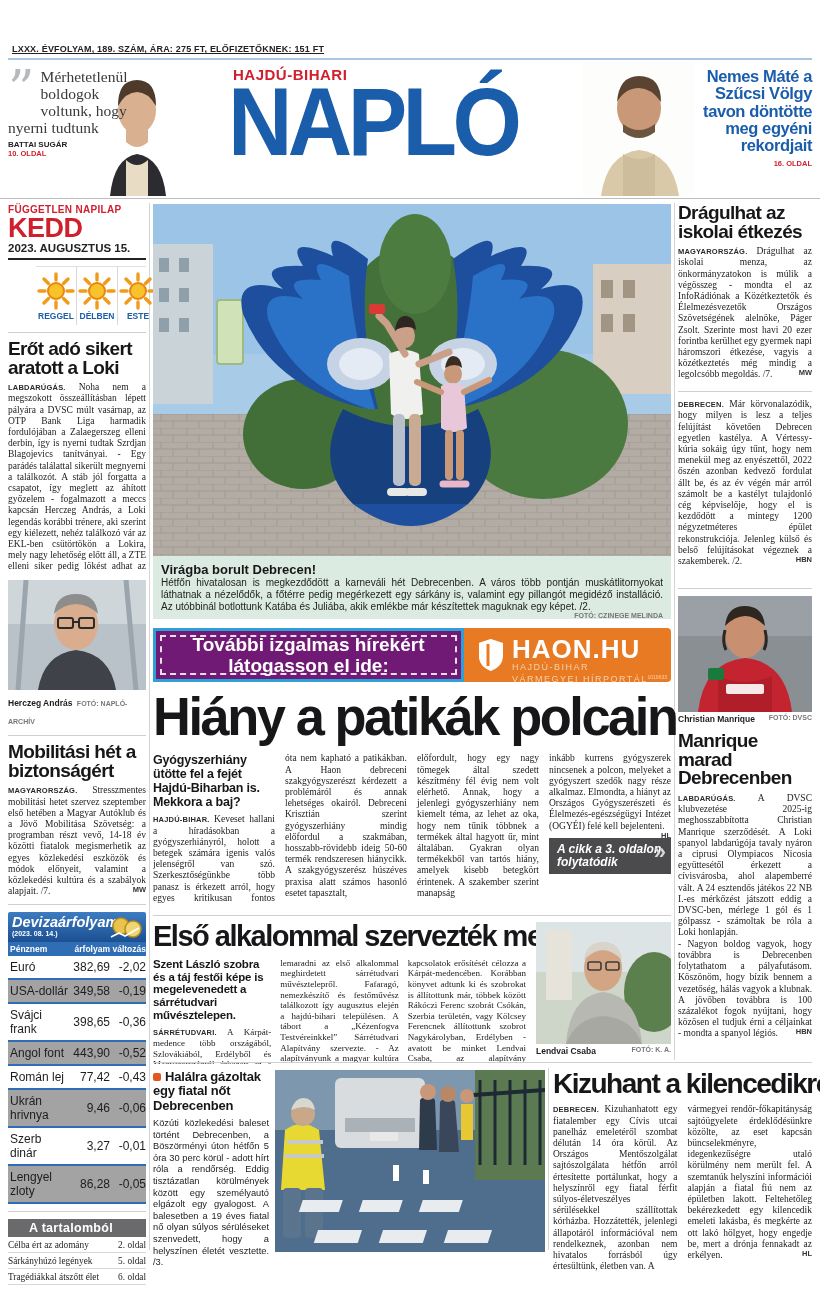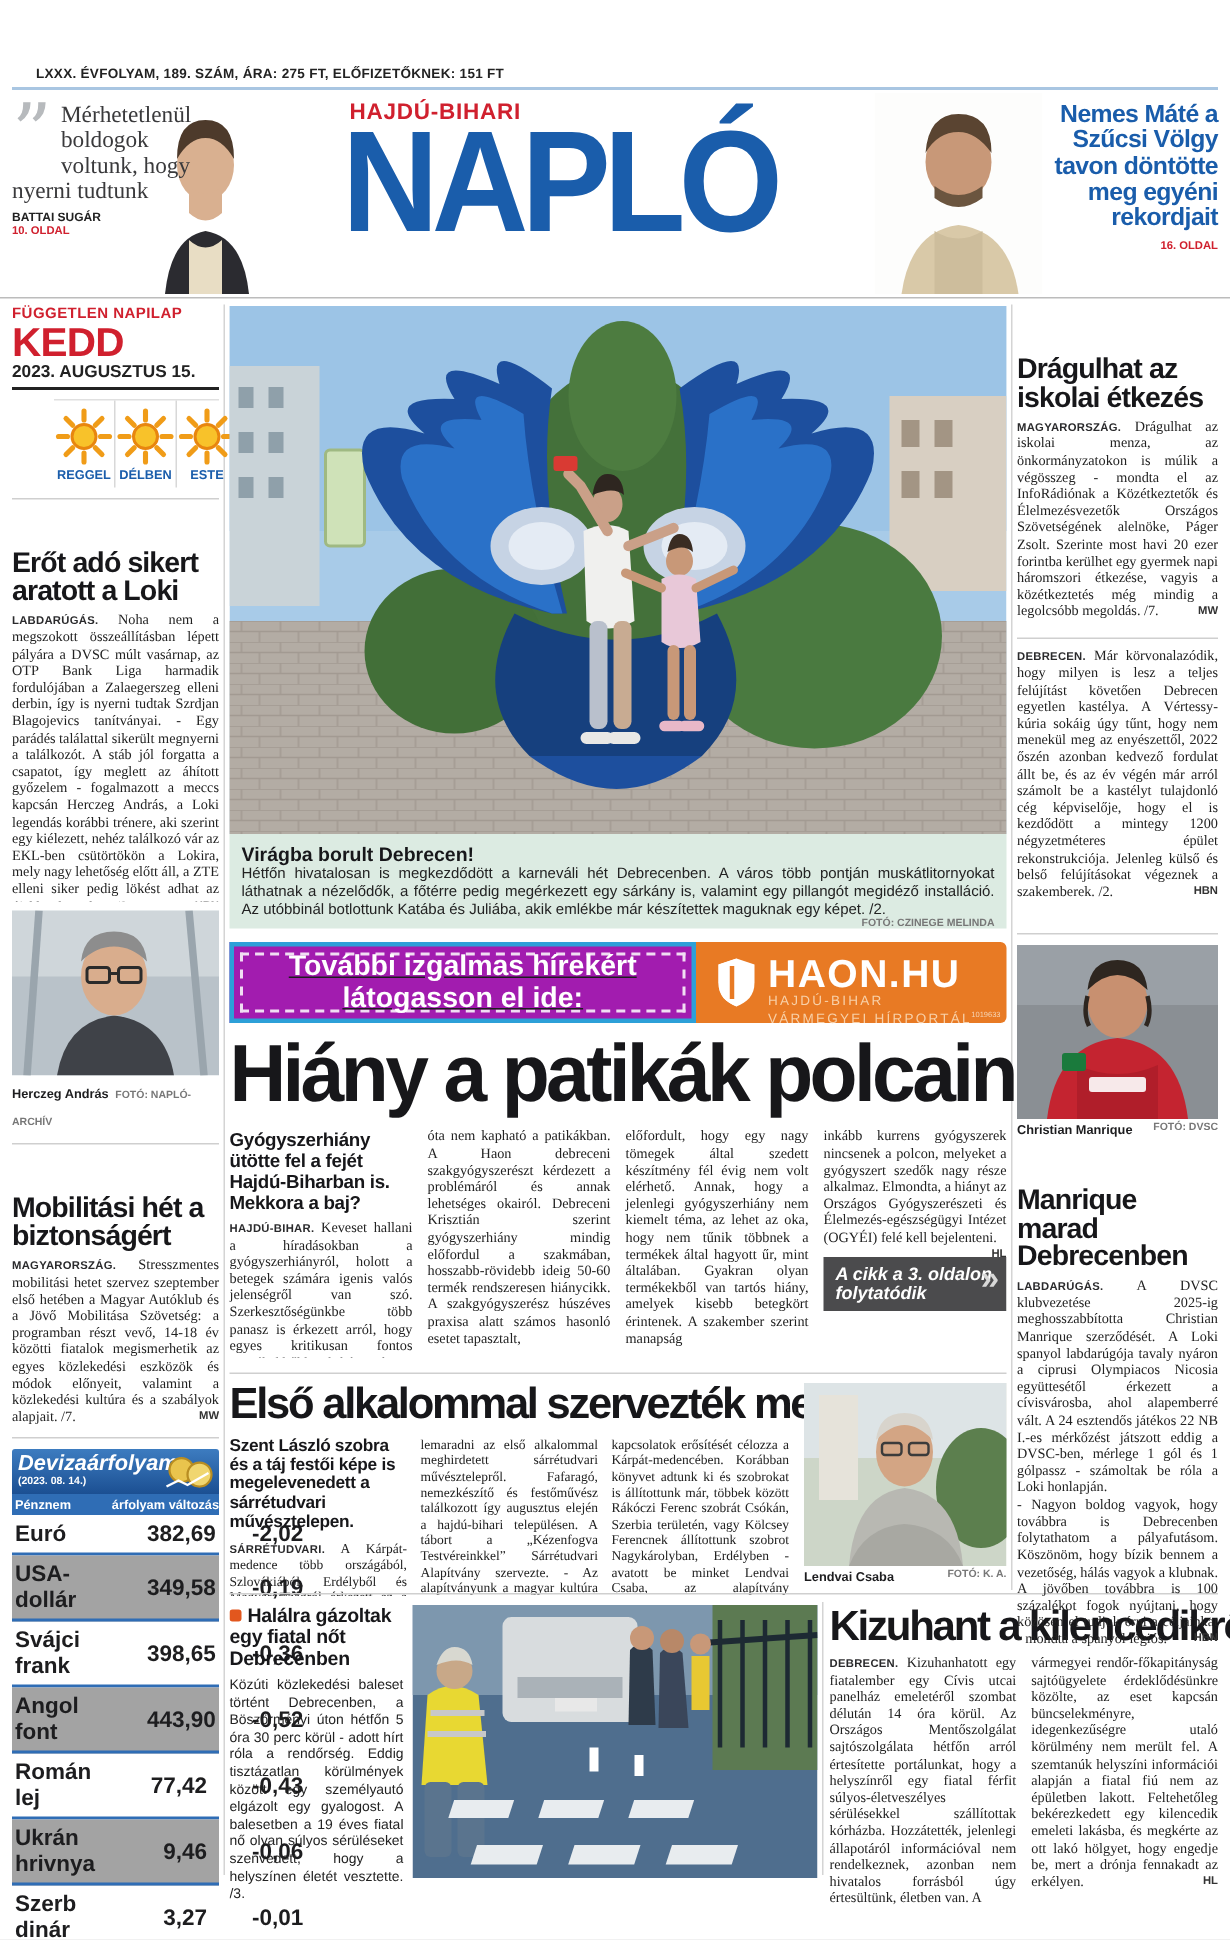--- a/index.html
+++ b/index.html
@@ -23,37 +23,37 @@
   .quote-text{font-family:"Liberation Serif",serif;font-size:15.5px;color:#3a3a3c;line-height:1.1;}
   .teaser-right{font-size:16.5px;font-weight:bold;color:#1a5dab;line-height:1.05;text-align:right;letter-spacing:-0.4px;}
   .oldal{font-size:7.5px;font-weight:bold;color:#d0202e;}
   
   .tagline{font-size:10px;font-weight:900;color:#d0202e;letter-spacing:.3px;}
   .day{font-size:27px;font-weight:900;color:#d0202e;letter-spacing:-0.5px;line-height:1;}
   .date{font-size:11.5px;font-weight:900;color:#222;border-bottom:2px solid #222;padding-bottom:4px;}
   .temp{font-size:30px;font-weight:900;color:#1a5dab;letter-spacing:-1px;}
   .forecast{font-size:8.5px;font-weight:bold;color:#222;line-height:1.15;}
   .suntime{font-size:8.5px;font-weight:bold;color:#1a5dab;text-align:center;}
-  .rail-h{font-size:19px;margin-top:34px;}
+  .rail-h{font-size:19px;}
   .currency-head{background:linear-gradient(#3d7cc0,#1b4f92);color:#fff;position:relative;height:30px;border-radius:2px 2px 0 0;}
   .currency-title{font-size:14.5px;font-weight:900;font-style:italic;padding:2px 0 0 4px;}
   .currency-date{font-size:7px;font-weight:bold;padding-left:4px;}
   .cur-grid{display:grid;grid-template-columns:60px 42px 36px;align-items:center;}
   .cur-header{background:#2f6db5;color:#fff;font-size:8.5px;font-weight:bold;padding:2px 0 2px 2px;}
-  .cur-row{font-size:15px;font-weight:bold;color:#1d1d1f;border-bottom:2px solid #2f6db5;padding:4px 0 4px 2px;gap:28px;}
+  .cur-row{font-size:12px;font-weight:normal;color:#1d1d1f;border-bottom:2px solid #2f6db5;padding:4px 0 4px 2px;}
   .cur-row.alt{background:#a3a3a3;}
   .num{text-align:right;padding-right:2px;}
   .contents-head{background:#6a6a6c;color:#fff;font-weight:900;font-size:12.5px;padding:2px 21px;letter-spacing:.3px;}
   .contents-row{display:flex;justify-content:space-between;font-family:"Liberation Serif",serif;font-size:9.3px;border-bottom:1px solid #d8d8d8;padding:2.5px 0;}
   
   .caption-box{background:#dcebe2;padding:6px 8px 7px 8px;}
   .caption-title{font-size:13px;font-weight:900;color:#17171a;}
   .caption-body{font-size:10px;color:#222;line-height:1.18;font-family:"Liberation Sans",sans-serif;text-align:justify;}
   .banner{display:flex;height:54px;margin-top:9px;}
-  .banner-blue{flex:1;background:#a21caf;border:3px solid #2da0d8;position:relative;display:flex;align-items:center;justify-content:center;text-decoration:underline;}
+  .banner-blue{flex:1;background:#701a75;border:3px solid #2da0d8;position:relative;display:flex;align-items:center;justify-content:center;}
   .banner-blue .dash{position:absolute;inset:4px;border:2px dashed rgba(255,255,255,.85);}
   .banner-blue-text{color:#fff;font-size:19px;font-weight:bold;text-align:center;line-height:1.15;position:relative;}
   .banner-orange{width:207px;background:#e87a24;border-radius:0 4px 4px 0;position:relative;color:#fff;}
   .haon-brand{font-size:26px;font-weight:bold;letter-spacing:1px;line-height:1;}
   .haon-sub{font-size:9px;letter-spacing:1.5px;color:#f8d0a8;line-height:1.3;}
   .main-headline{font-size:54px;letter-spacing:-2.5px;transform:scaleX(.97);transform-origin:left top;white-space:nowrap;}
   .lead{font-size:12.5px;font-weight:900;line-height:1.12;color:#17171a;font-family:"Liberation Sans",sans-serif;letter-spacing:-0.2px;}
   .cols4{display:grid;grid-template-columns:repeat(4,1fr);gap:10px;height:152px;overflow:hidden;}
   .cols3{display:grid;grid-template-columns:repeat(3,1fr);gap:9px;height:106px;overflow:hidden;}
   .contbox{background:#4b4b4d;color:#fff;font-size:12px;font-weight:bold;font-style:italic;line-height:1.1;
@@ -65,21 +65,21 @@
   .acc-body{font-size:9.3px;line-height:1.25;color:#222;font-family:"Liberation Sans",sans-serif;text-align:justify;}
   .fall-head{font-size:28px;letter-spacing:-1.5px;white-space:nowrap;}
   .cols2{display:grid;grid-template-columns:1fr 1fr;gap:10px;height:180px;overflow:hidden;}
   .rail-block{overflow:hidden;}
 </style>
 </head>
 <body>
 
 <div id="page">
 
-  <div class="abs topline" style="left:24px;top:44px;">LXXX. ÉVFOLYAM, 189. SZÁM, ÁRA: 275 FT, ELŐFIZETŐKNEK: 151 FT</div>
+  <div class="abs topline" style="left:12px;top:44px;text-decoration:underline;">LXXX. ÉVFOLYAM, 189. SZÁM, ÁRA: 275 FT, ELŐFIZETŐKNEK: 151 FT</div>
   <div class="abs" style="left:8px;right:8px;top:58px;height:2px;background:#a9c6e2;"></div>
 
   <div class="abs" style="left:0;top:60px;width:820px;height:137px;">
 
     <svg class="abs photo" style="left:96px;top:2px;" width="82" height="134" viewBox="0 0 82 134">
       <rect width="82" height="134" fill="#ffffff"></rect>
       <path d="M14 134 Q18 96 41 92 Q66 96 70 134 Z" fill="#2b2b30"></path>
       <path d="M30 98 Q41 108 52 98 L52 134 L30 134 Z" fill="#e8ddc4"></path>
       <ellipse cx="41" cy="48" rx="19" ry="24" fill="#d9b090"></ellipse>
       <path d="M22 44 Q22 18 41 18 Q60 18 60 44 Q52 30 41 30 Q30 30 22 44Z" fill="#4d3a2b"></path>

